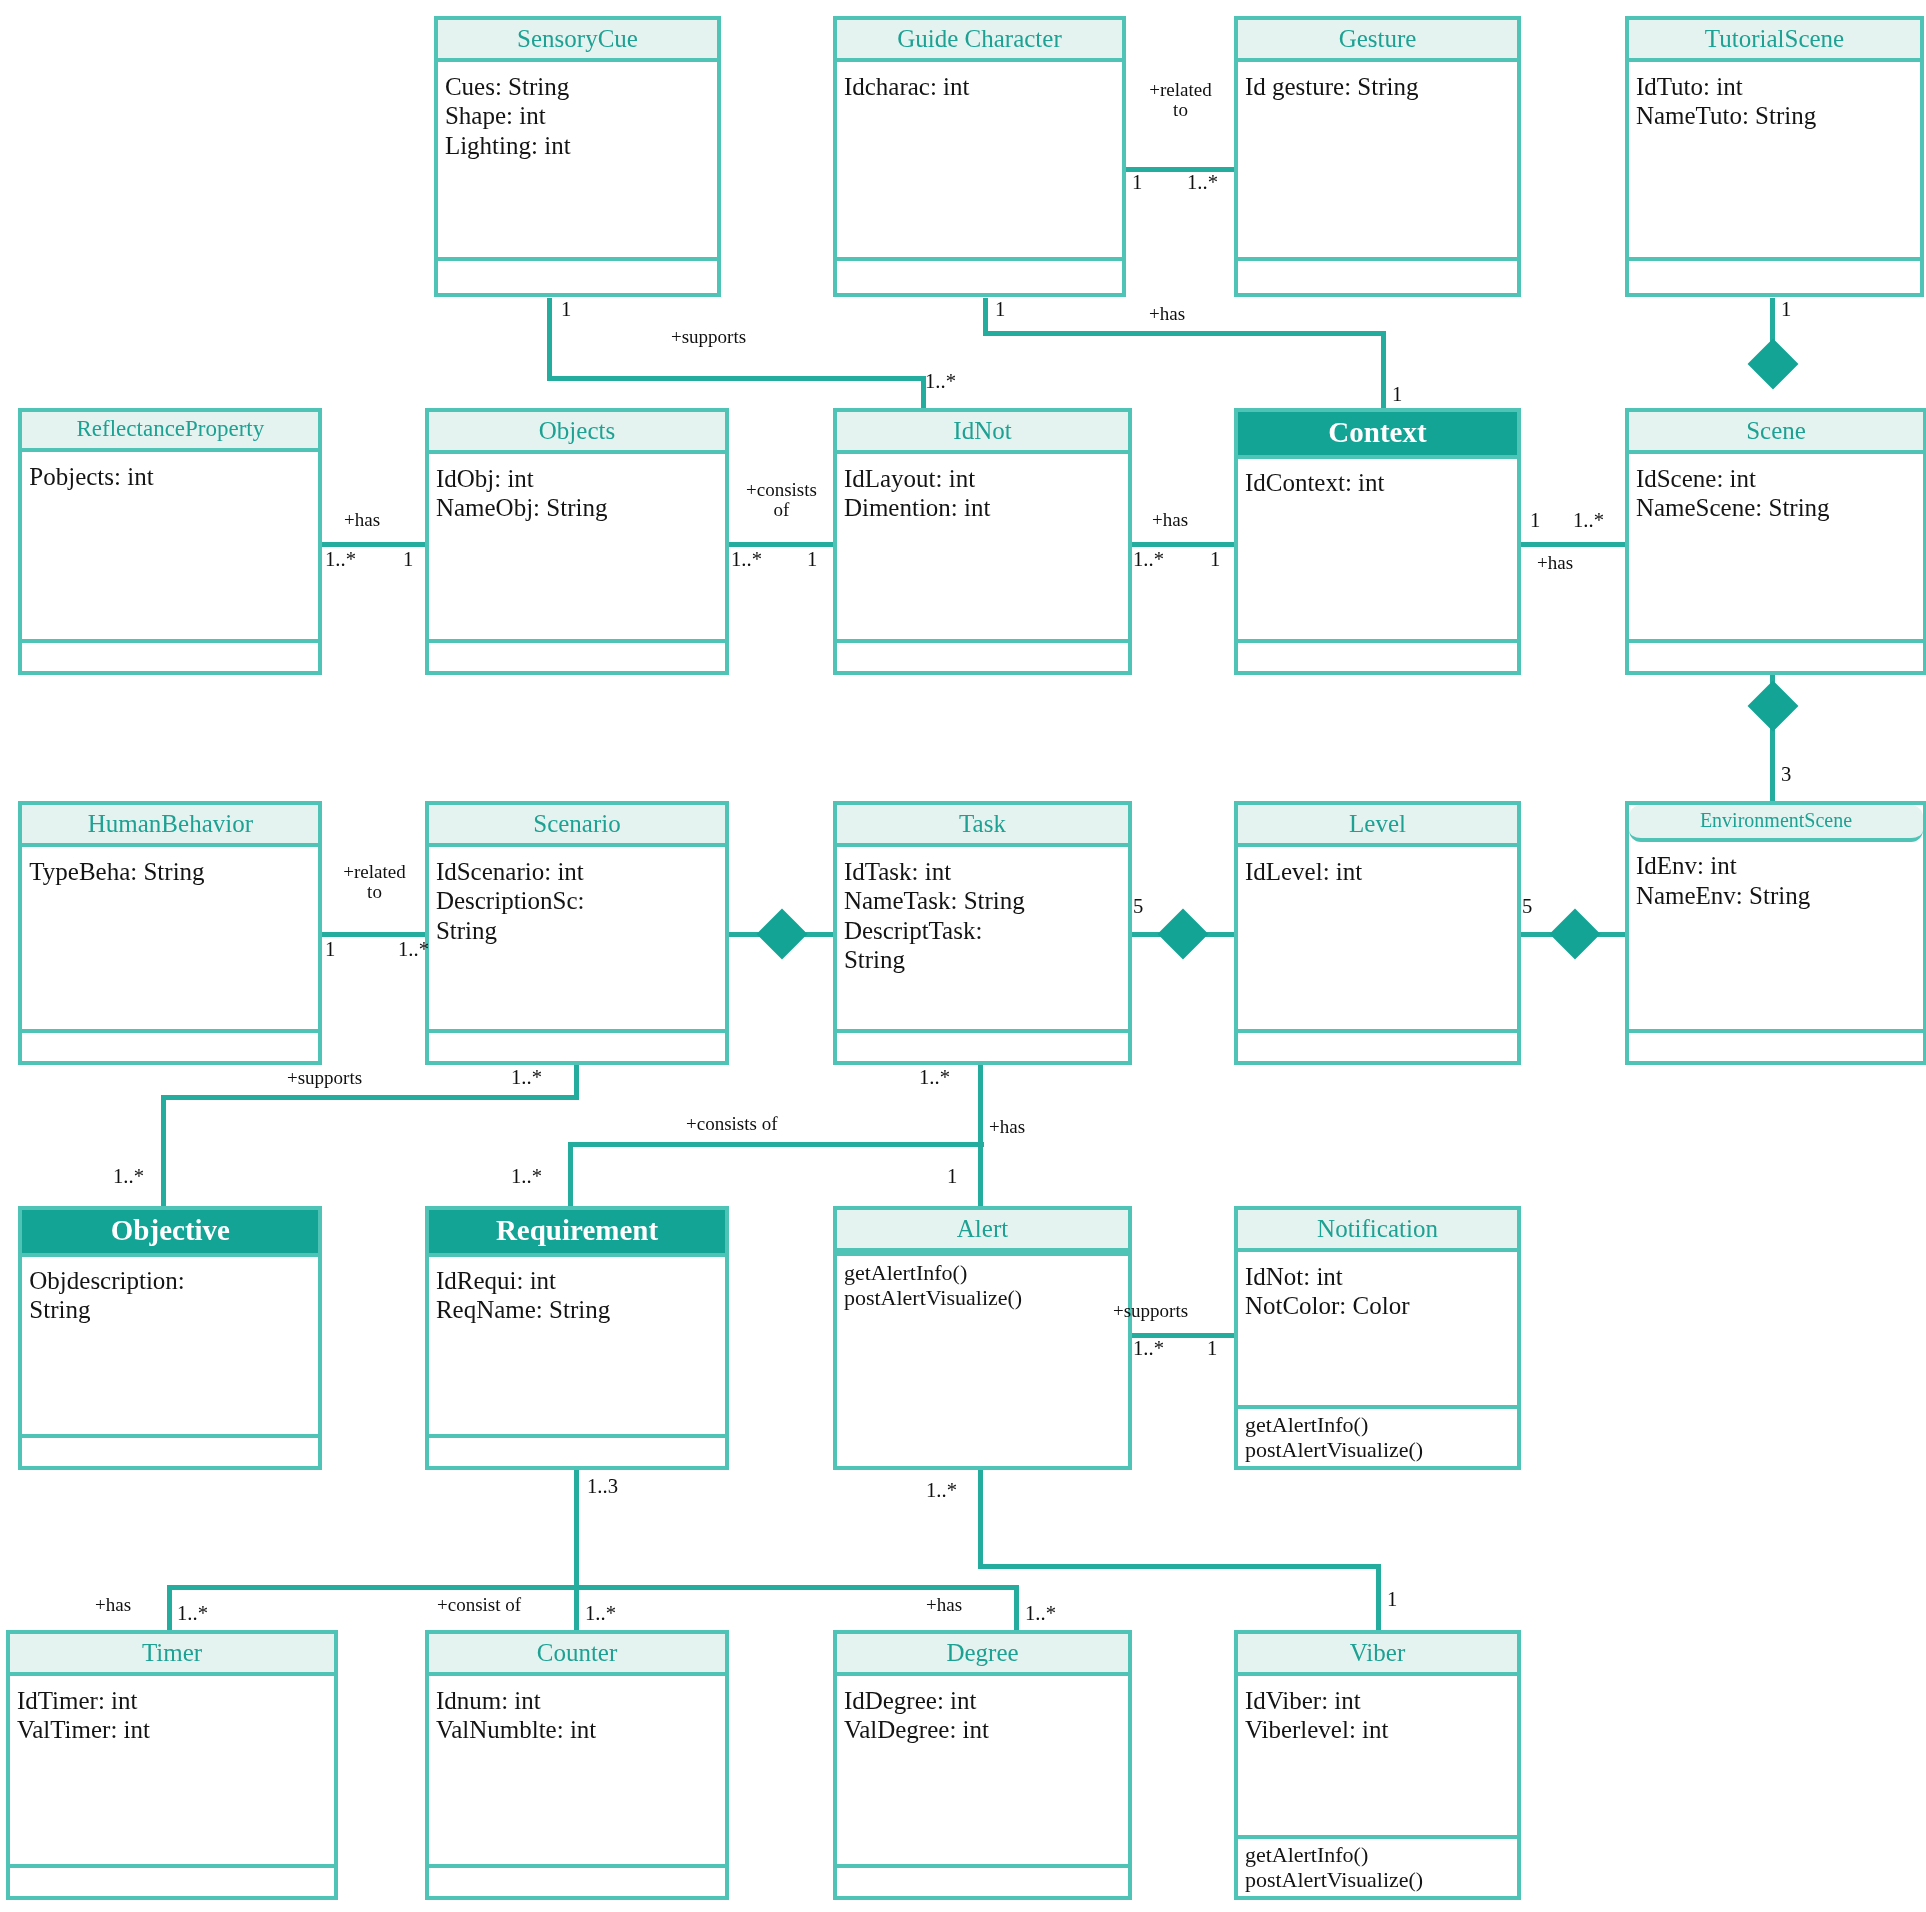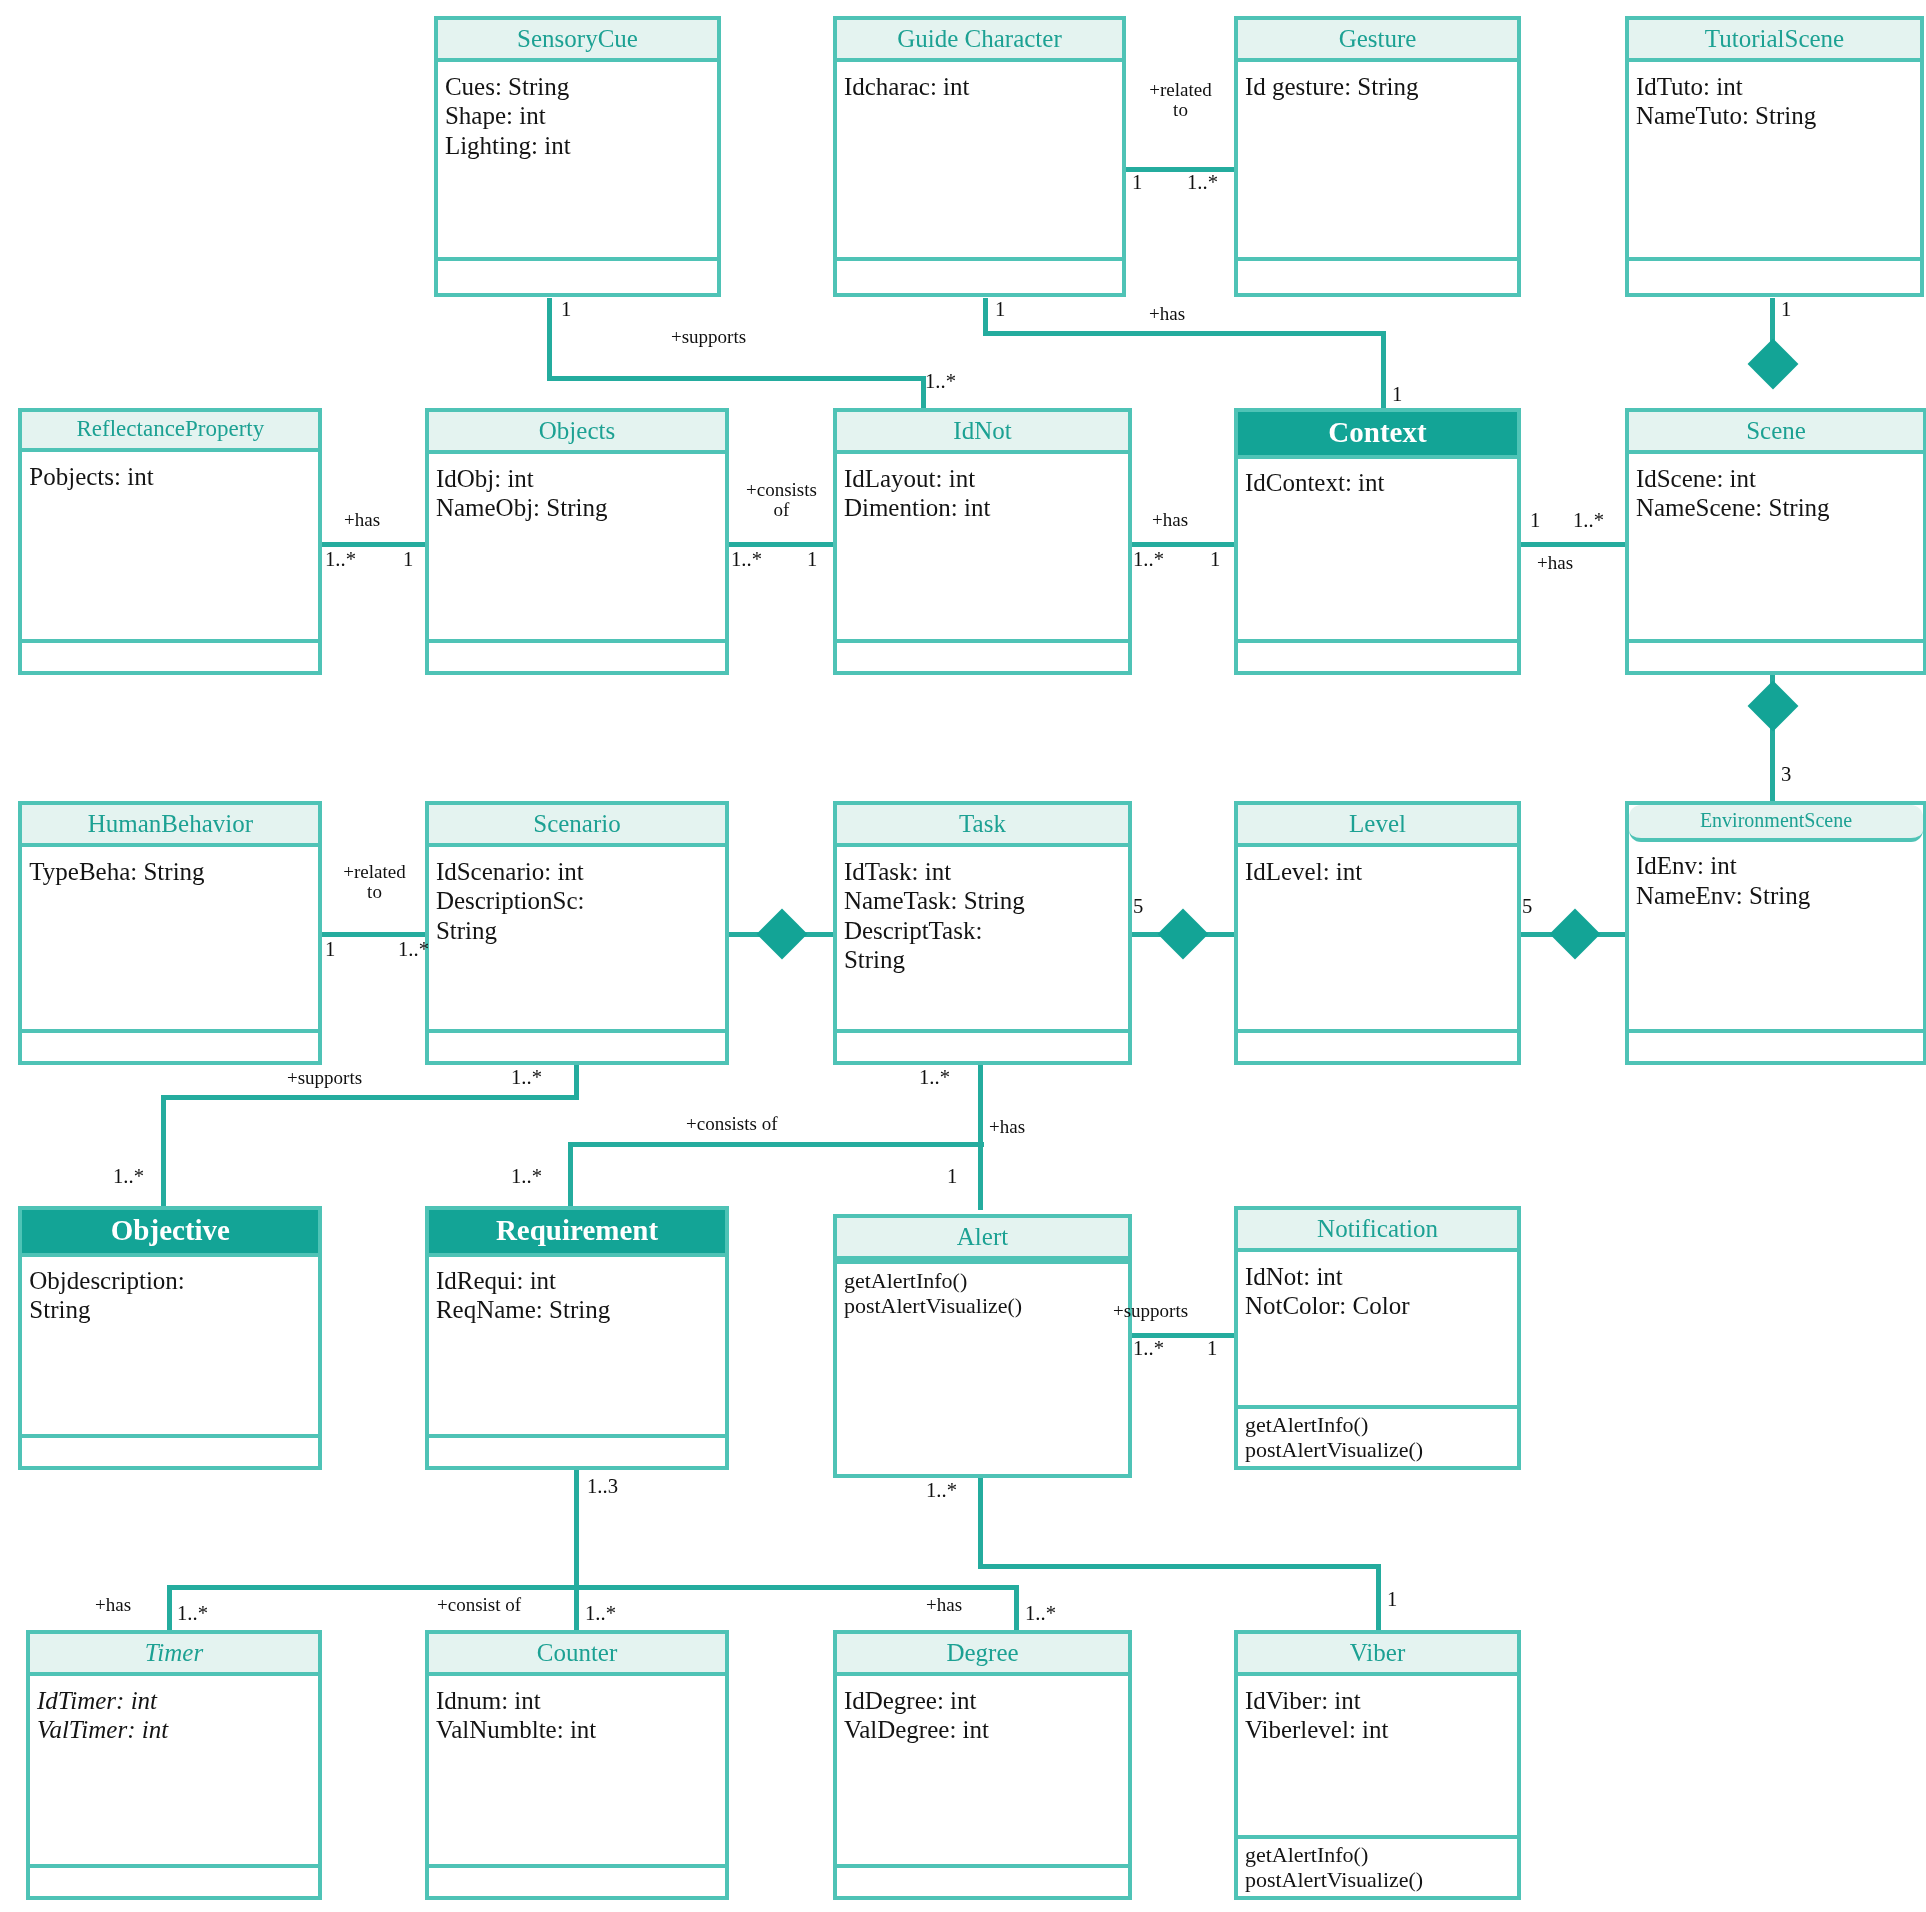--- a/index.html
+++ b/index.html
@@ -239,41 +239,41 @@
 
   <div class="uml-class filled" style="left:425px; top:1206px; width:304px; height:264px;">
     <div class="uml-header">Requirement</div>
     <div class="uml-attrs">
       <span class="ln">IdRequi: int</span>
       <span class="ln">ReqName: String</span>
     </div>
     <div class="uml-ops" style="height:32px;"></div>
   </div>
 
-  <div class="uml-class" style="left:833px; top:1206px; width:299px; height:264px;margin-top:8px;">
+  <div class="uml-class" style="left:833px; top:1206px; width:299px; height:264px;">
     <div class="uml-header">Alert</div>
     <div class="uml-ops">
       <span class="ln">getAlertInfo()</span>
       <span class="ln">postAlertVisualize()</span>
     </div>
   </div>
 
   <div class="uml-class" style="left:1234px; top:1206px; width:287px; height:264px;">
     <div class="uml-header">Notification</div>
     <div class="uml-attrs">
       <span class="ln">IdNot: int</span>
       <span class="ln">NotColor: Color</span>
     </div>
     <div class="uml-ops">
       <span class="ln">getAlertInfo()</span>
       <span class="ln">postAlertVisualize()</span>
     </div>
   </div>
 
-  <div class="uml-class" style="left:26px; top:1630px; width:296px; height:270px;font-style:italic;">
+  <div class="uml-class" style="left:6px; top:1630px; width:332px; height:270px;">
     <div class="uml-header">Timer</div>
     <div class="uml-attrs">
       <span class="ln">IdTimer: int</span>
       <span class="ln">ValTimer: int</span>
     </div>
     <div class="uml-ops" style="height:32px;"></div>
   </div>
 
   <div class="uml-class" style="left:425px; top:1630px; width:304px; height:270px;">
     <div class="uml-header">Counter</div>

